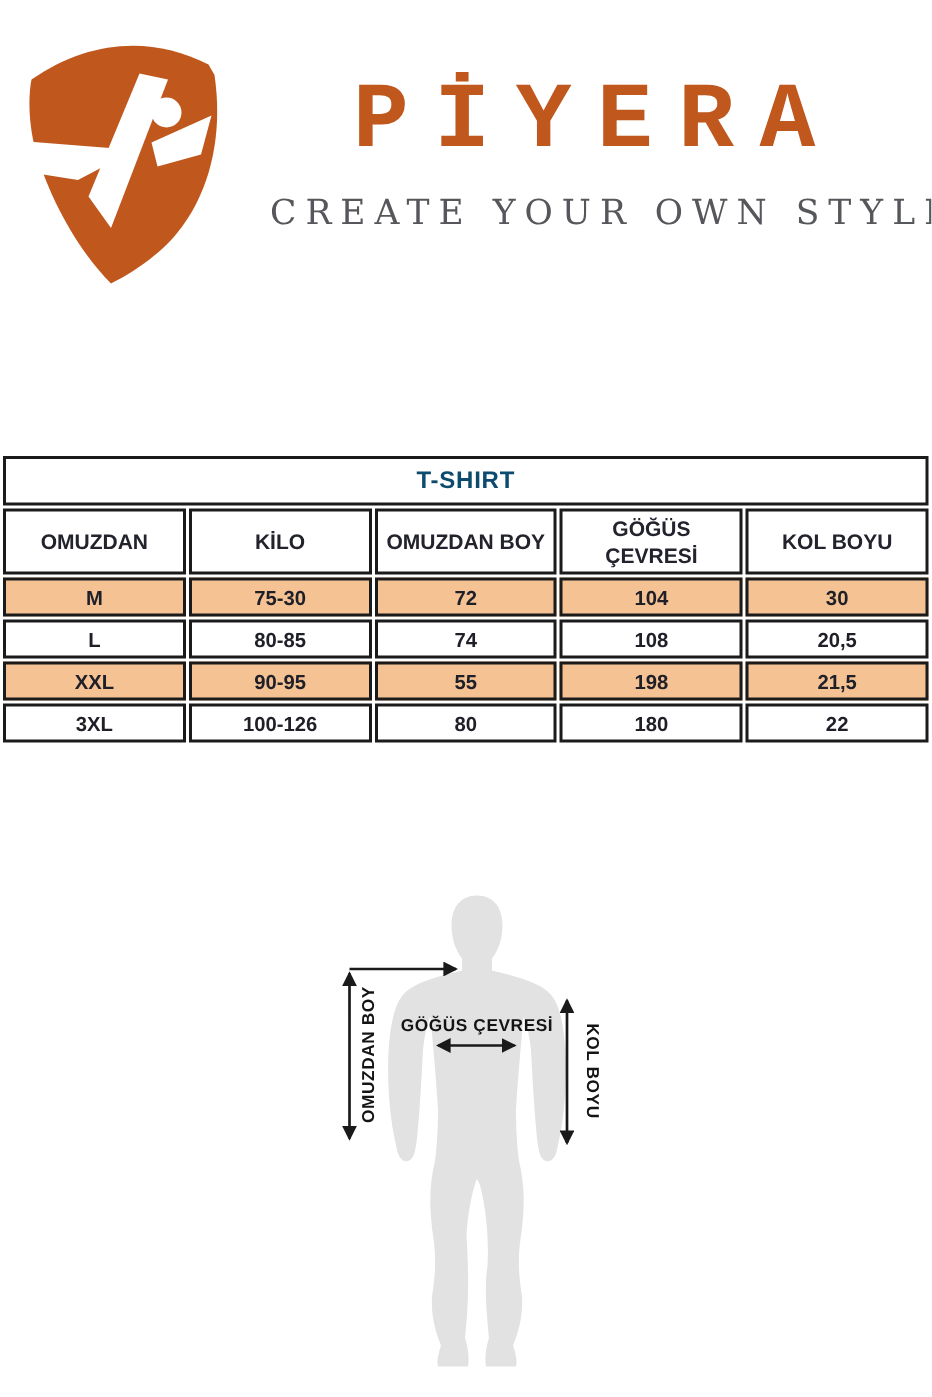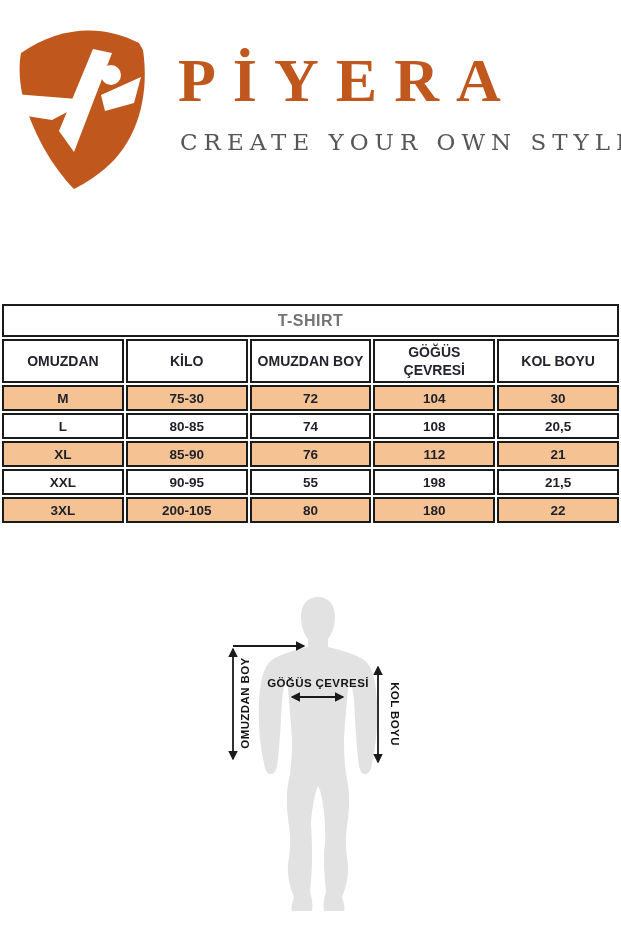--- a/index.html
+++ b/index.html
@@ -5,41 +5,41 @@
   html,body { margin:0; padding:0; background:#ffffff; }
   .page {
     position:relative; width:621px; height:931px; background:#ffffff;
     overflow:hidden; font-family:"Liberation Sans", sans-serif;
   }
 
   
   .logo-svg { position:absolute; left:8px; top:12px; width:158px; height:188px; }
   .brand-text { position:absolute; left:178px; top:48px; width:440px; }
   .brand-name {
-    margin:0; font-family:Liberation Serif, serif; font-weight:bold;
+    margin:0; font-family:Liberation Mono, monospace; font-weight:bold;
     font-size:62px; line-height:1.05; letter-spacing:17px;
-    color:#c0571d; white-space:nowrap;
+    color:#c0571d; white-space:nowrap;text-align:center;
   }
   .brand-tagline {
     margin:16px 0 0 2px; font-family:"DejaVu Serif", serif;
     font-size:23px; letter-spacing:6px; color:#56575b; white-space:nowrap;
   }
 
   
   table.size-table {
     position:absolute; top:302px; left:0; width:621px;
     border-collapse:separate; border-spacing:2px; table-layout:fixed;
   }
   .size-table td, .size-table th {
     border:2px solid #1b1b1b; background:#ffffff;
     text-align:center; vertical-align:middle; overflow:hidden;
   }
   .size-table col { width:20%; }
   .title-cell {
-    height:27px; color:#737373; font-size:16px; font-weight:bold; letter-spacing:0.5px;
+    height:27px; color:#0c4a6e; font-size:16px; font-weight:bold; letter-spacing:0.5px;
   }
   .size-table th {
     height:40px; font-size:14px; font-weight:bold; color:#23232d;
     line-height:1.3; padding:0 2px;
   }
   .size-table th.th-narrow { padding:0 26px; }
   .size-table tbody td {
     height:20px; font-size:13.5px; font-weight:bold; color:#1f1f28; padding:1px 0;
   }
   .size-table tbody tr:nth-child(odd) td { background:#f5c294; }
@@ -101,36 +101,29 @@
         <td>30</td>
       </tr>
       <tr>
         <td>L</td>
         <td>80-85</td>
         <td>74</td>
         <td>108</td>
         <td>20,5</td>
       </tr>
       <tr>
-        <td>XL</td>
-        <td>85-90</td>
-        <td>76</td>
-        <td>112</td>
-        <td>21</td>
-      </tr>
-      <tr>
         <td>XXL</td>
         <td>90-95</td>
         <td>55</td>
         <td>198</td>
         <td>21,5</td>
       </tr>
       <tr>
         <td>3XL</td>
-        <td>200-105</td>
+        <td>100-126</td>
         <td>80</td>
         <td>180</td>
         <td>22</td>
       </tr>
     </tbody>
   </table>
 
   <svg class="diagram-svg" viewBox="130 560 370 371" aria-hidden="true">
     <defs>
       <marker id="arr" viewBox="0 0 10 10" refX="8.5" refY="5" markerWidth="5.5" markerHeight="5.5" orient="auto-start-reverse">

